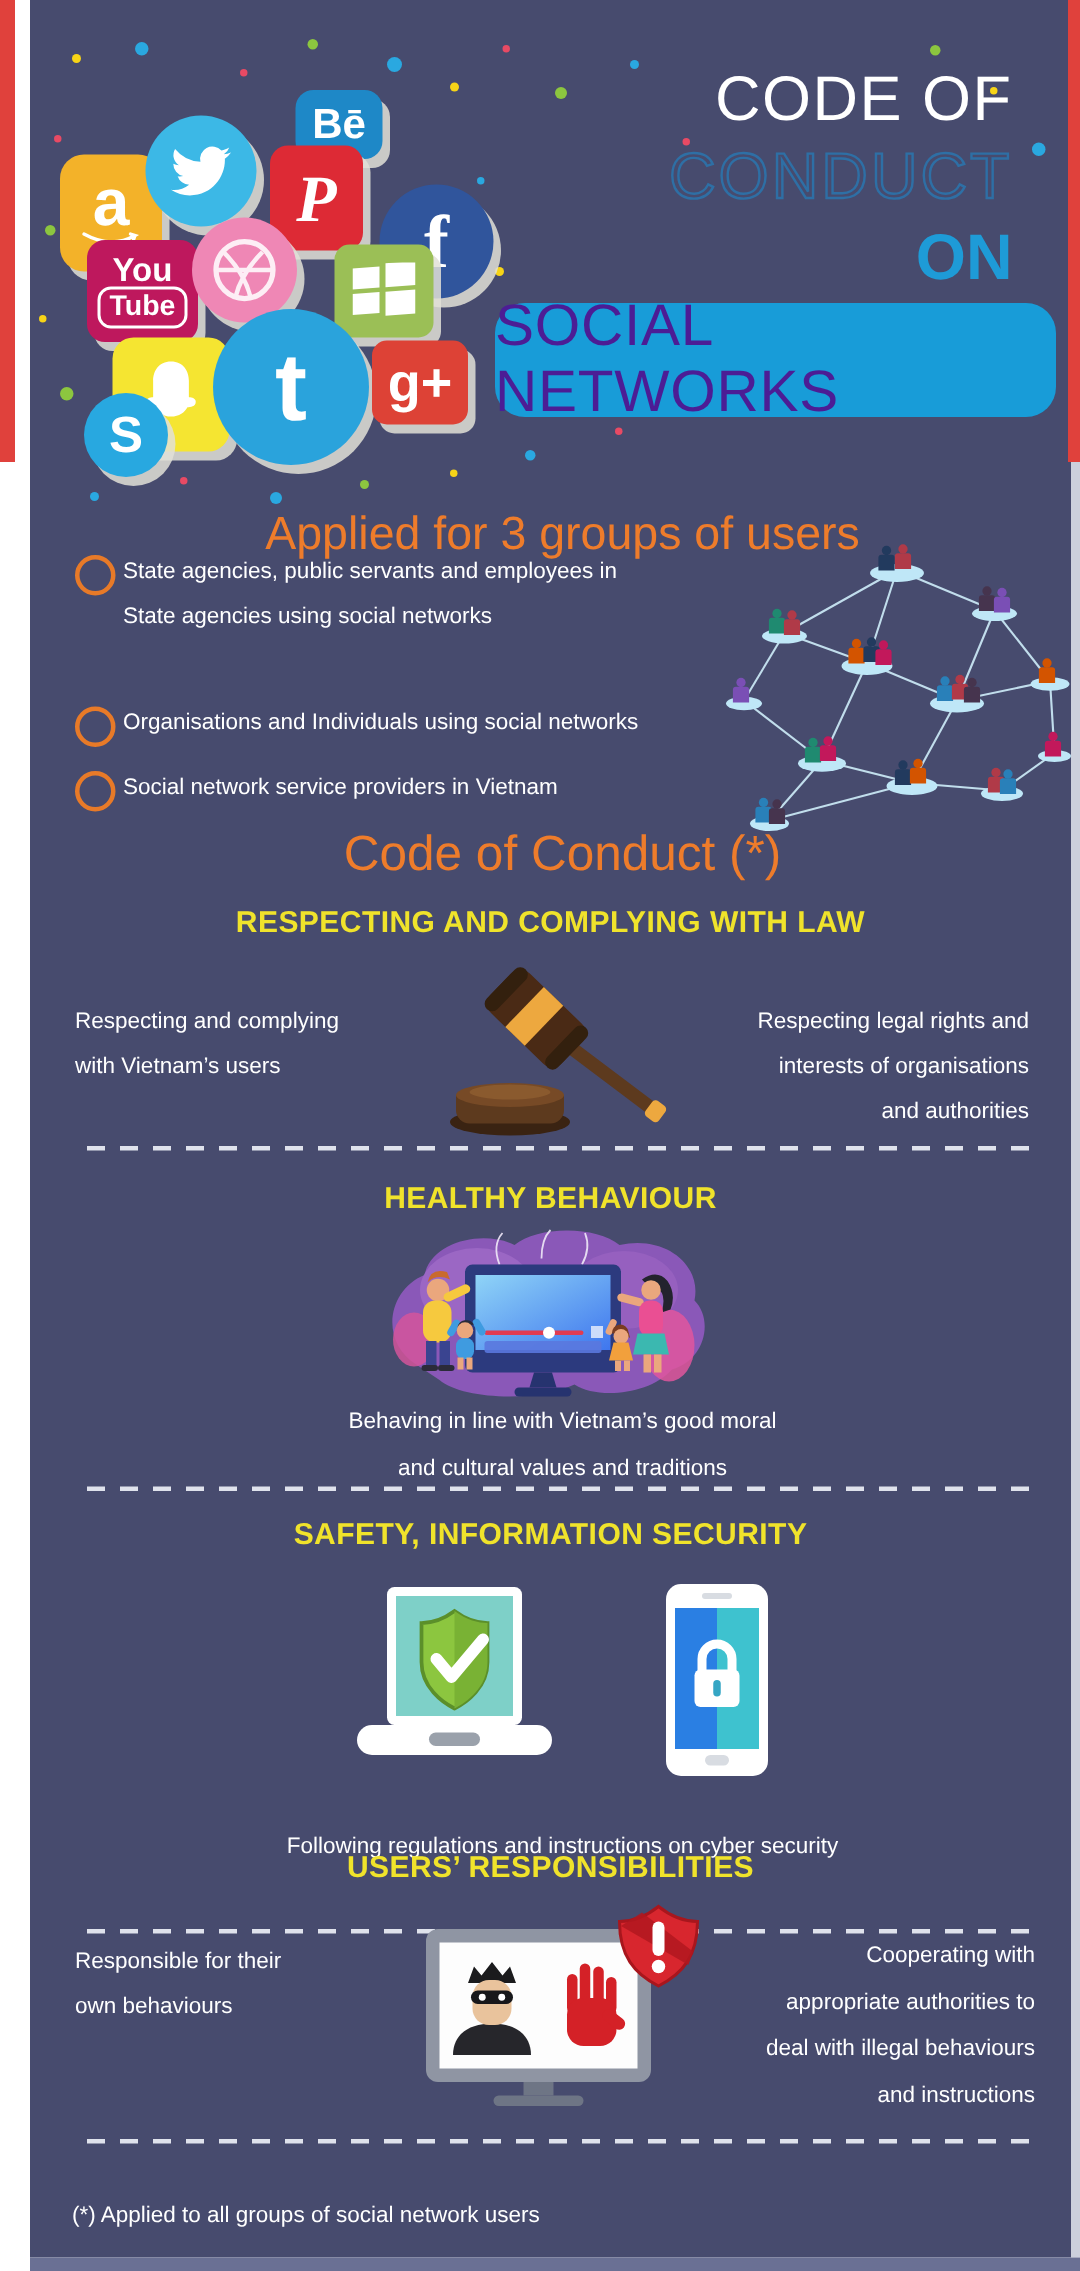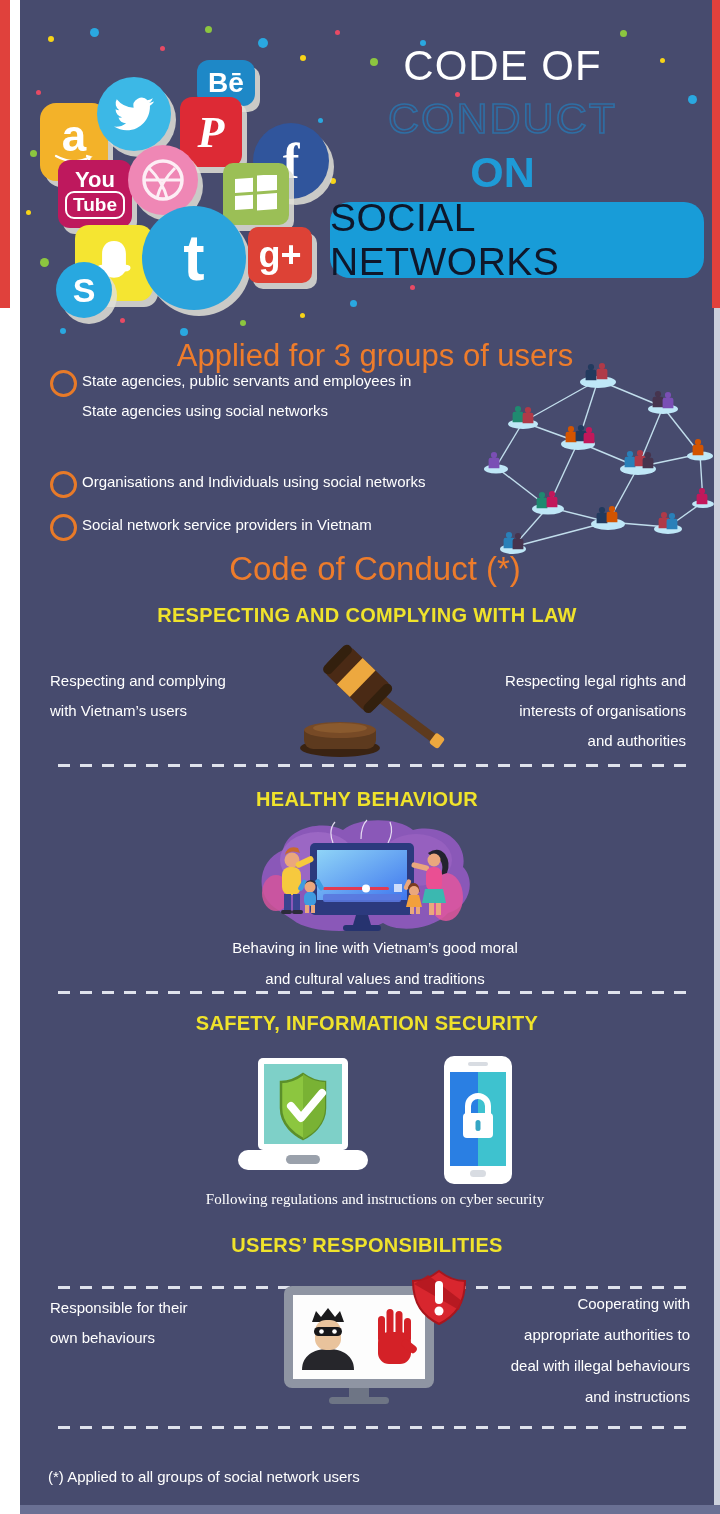--- a/index.html
+++ b/index.html
@@ -6,27 +6,27 @@
   .page{position:relative;width:720px;height:1514px;background:#ffffff;overflow:hidden;
         font-family:"Liberation Sans","DejaVu Sans",sans-serif;}
   .abs{position:absolute;}
   .canvas{left:20px;top:0;width:694px;height:1505px;background:#474b6e;}
   .edge-right{left:714px;top:0;width:6px;height:1505px;background:#ccd0dc;}
   .edge-bottom{left:20px;top:1505px;width:700px;height:9px;background:#6a7094;}
   .red-left{left:0;top:0;width:10px;height:308px;background:#e0413c;}
   .red-right{left:712px;top:0;width:8px;height:308px;background:#e0413c;}
 
   
-  .title-block{left:330px;top:0;width:345px;text-align:center;color:#fff;}
+  .title-block{left:330px;top:0;width:345px;text-align:right;color:#fff;}
   .t1{position:absolute;left:0;top:42px;width:345px;font-size:42px;letter-spacing:1px;color:#ffffff;}
   .t2{position:absolute;left:0;top:94px;width:345px;font-size:43px;letter-spacing:2px;
       color:transparent;-webkit-text-stroke:1.6px #2e6fa5;}
   .t3{position:absolute;left:0;top:148px;width:345px;font-size:43px;font-weight:bold;color:#1e9bd7;}
   .banner{left:330px;top:202px;width:374px;height:76px;background:#189cd8;border-radius:20px;
-          display:flex;align-items:center;justify-content:center;color:#0f172a;font-size:39px;letter-spacing:.5px;}
+          display:flex;align-items:center;justify-content:center;color:#4c1d95;font-size:39px;letter-spacing:.5px;}
 
   
   .tile{position:absolute;display:flex;align-items:center;justify-content:center;color:#fff;
         font-weight:bold;box-shadow:5px 6px 0 rgba(226,224,215,.85);}
   .rnd{border-radius:50%;}
   .sq{border-radius:16px;}
   .dot{position:absolute;border-radius:50%;}
 
   
   .h-orange{color:#ee7c2b;}
@@ -367,21 +367,21 @@
     <rect x="0" y="0" width="68" height="128" rx="10" fill="#ffffff"></rect>
     <rect x="6" y="16" width="28" height="94" fill="#2a7fe3"></rect>
     <rect x="34" y="16" width="28" height="94" fill="#3ec2cf"></rect>
     <rect x="24" y="6" width="20" height="4" rx="2" fill="#d8dce2"></rect>
     <rect x="26" y="114" width="16" height="7" rx="3.5" fill="#d8dce2"></rect>
     <path d="M24,58 v-8 a10,10 0 0 1 20,0 v8" stroke="#ffffff" stroke-width="6" fill="none"></path>
     <rect x="19" y="57" width="30" height="25" rx="4" fill="#ffffff"></rect>
     <rect x="31.5" y="64" width="5" height="11" rx="2.5" fill="#35a6c4"></rect>
   </svg>
 
-  <div class="abs body-txt caption-center" style="top:1184px;font-family:Liberation Serif, serif;">Following regulations and instructions on cyber security</div>
+  <div class="abs body-txt caption-center" style="top:1216px;">Following regulations and instructions on cyber security</div>
 
   <div class="dash" style="top:1286px;"></div>
 
   <div class="abs sec-title" style="top:1234px;">USERS’ RESPONSIBILITIES</div>
 
   <div class="abs body-txt" style="left:50px;top:1293px;width:240px;">
     <span style="display:block">Responsible for their</span>
     <span style="display:block">own behaviours</span>
   </div>
 

